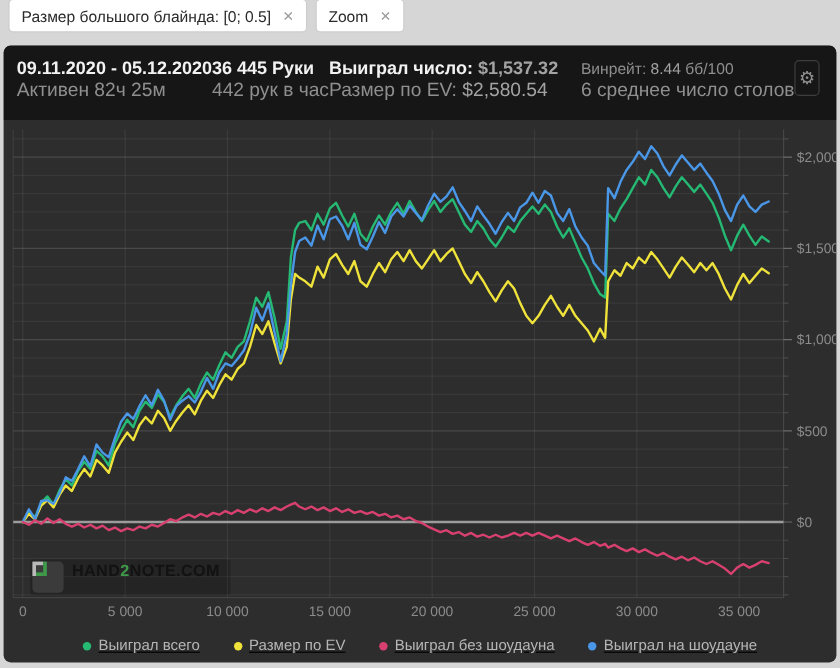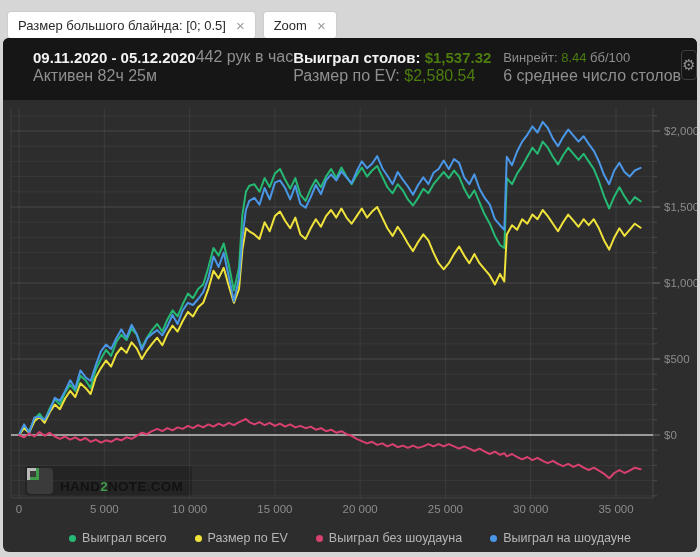--- a/index.html
+++ b/index.html
@@ -3,63 +3,63 @@
 <meta charset="utf-8">
 <style>
   * { box-sizing: border-box; }
   html,body { margin:0; padding:0; }
   body {
     width:700px; height:557px; overflow:hidden;
     background:#d6d6d6;
     font-family:"Liberation Sans", sans-serif;
   }
   
-  .filter-bar { height:38px; display:flex; align-items:flex-end; gap:9px; padding-left:8px; }
+  .filter-bar { height:38px; display:flex; align-items:flex-start; gap:9px; padding-left:8px; }
   .chip {
     background:#ffffff; height:26px; border-radius:3px; padding:0 10px;
     display:flex; align-items:center; gap:10px; font-size:13px; color:#2a2a2a;
     box-shadow:0 0 0 1px rgba(0,0,0,0.04);
     cursor:default;
   }
   .chip .close { color:#9b9b9b; font-size:15px; line-height:1; cursor:pointer; }
   
   .panel { margin:0 3px; height:514px; background:#2d2d2d; border-radius:6px; overflow:hidden; position:relative; }
   .panel-header {
     height:62px; background:#161616; display:flex; align-items:flex-start;
-    padding:10px 12px 0 30px;
+    padding:10px 12px 0 11px;
   }
   .ph-col { display:flex; flex-direction:column; }
   .ph-main { font-size:15px; font-weight:bold; color:#f2f2f2; line-height:19px; white-space:nowrap; }
   .ph-sub  { font-size:16px; color:#8f8f8f; line-height:17px; white-space:nowrap; }
   .col-date  { width:196px; }
   .col-hands { width:112px; }
   .col-won   { text-align:right; width:178px; }
   .col-rate  { margin-left:32px;justify-content:space-between; }
   .col-rate .ph-sub { line-height:18px; }
   .col-rate .rate-line { font-size:13px; color:#8f8f8f; line-height:18px; margin-top:1px; white-space:nowrap; }
-  .green-val { color:#4d7c0f; }
+  .green-val { color:#a3a3a3; }
   .gear-btn {
     margin-left:auto; margin-right:2px; margin-top:2px;
     width:30px; height:30px; border:1px solid #3e3e3e; border-radius:4px;
     display:flex; align-items:center; justify-content:center;
     color:#8f8f8f; font-size:15px; cursor:pointer; background:transparent;
   }
   
   .chart-section { position:relative; height:452px; }
   .chart-section svg { position:absolute; left:0; top:0; }
   .legend {
     position:absolute; left:0; right:0; bottom:7px;
-    display:flex; justify-content:center; gap:28px;
+    display:flex; justify-content:center; gap:28px;text-decoration:underline;
   }
   .legend-item { display:flex; align-items:center; gap:6px; font-size:12.5px; color:#b6b6b6; cursor:pointer; }
   .legend-dot { width:7px; height:7px; border-radius:50%; }
   
   .watermark {
     position:absolute; left:22px; top:366px; height:30px;
-    display:flex; align-items:flex-end; gap:7px;
+    display:flex; align-items:flex-start; gap:7px;
     background:rgba(0,0,0,0.18); border-radius:3px; padding:2px 9px 2px 2px;
   }
   .wm-logo { width:26px; height:26px; background:#3b3b3b; border-radius:4px; display:flex; align-items:center; justify-content:center; }
   .wm-text { font-size:13.5px; font-weight:bold; color:#121212; letter-spacing:0.3px; }
   .wm-text .wm-2 { color:#3f9b4a; }
 </style>
 </head>
 <body>
 
 <div class="filter-bar">
@@ -73,24 +73,25 @@
   </div>
 </div>
 
 <div class="panel">
   <div class="panel-header">
     <div class="ph-col col-date">
       <span class="ph-main">09.11.2020 - 05.12.2020</span>
       <span class="ph-sub">Активен 82ч 25м</span>
     </div>
     <div class="ph-col col-hands">
+      <span class="ph-main">36 445 Руки</span>
       <span class="ph-sub">442 рук в час</span>
     </div>
     <div class="ph-col col-won">
-      <span class="ph-main"><span>Выиграл столов:</span> <span class="green-val">$1,537.32</span></span>
+      <span class="ph-main"><span>Выиграл число:</span> <span class="green-val">$1,537.32</span></span>
       <span class="ph-sub"><span>Размер по EV:</span> <span class="green-val">$2,580.54</span></span>
     </div>
     <div class="ph-col col-rate">
       <span class="rate-line"><span>Винрейт:</span> <span class="green-val">8.44</span> <span>бб/100</span></span>
       <span class="ph-sub">6 среднее число столов</span>
     </div>
     <div class="gear-btn">⚙</div>
   </div>
 
   <div class="chart-section">

